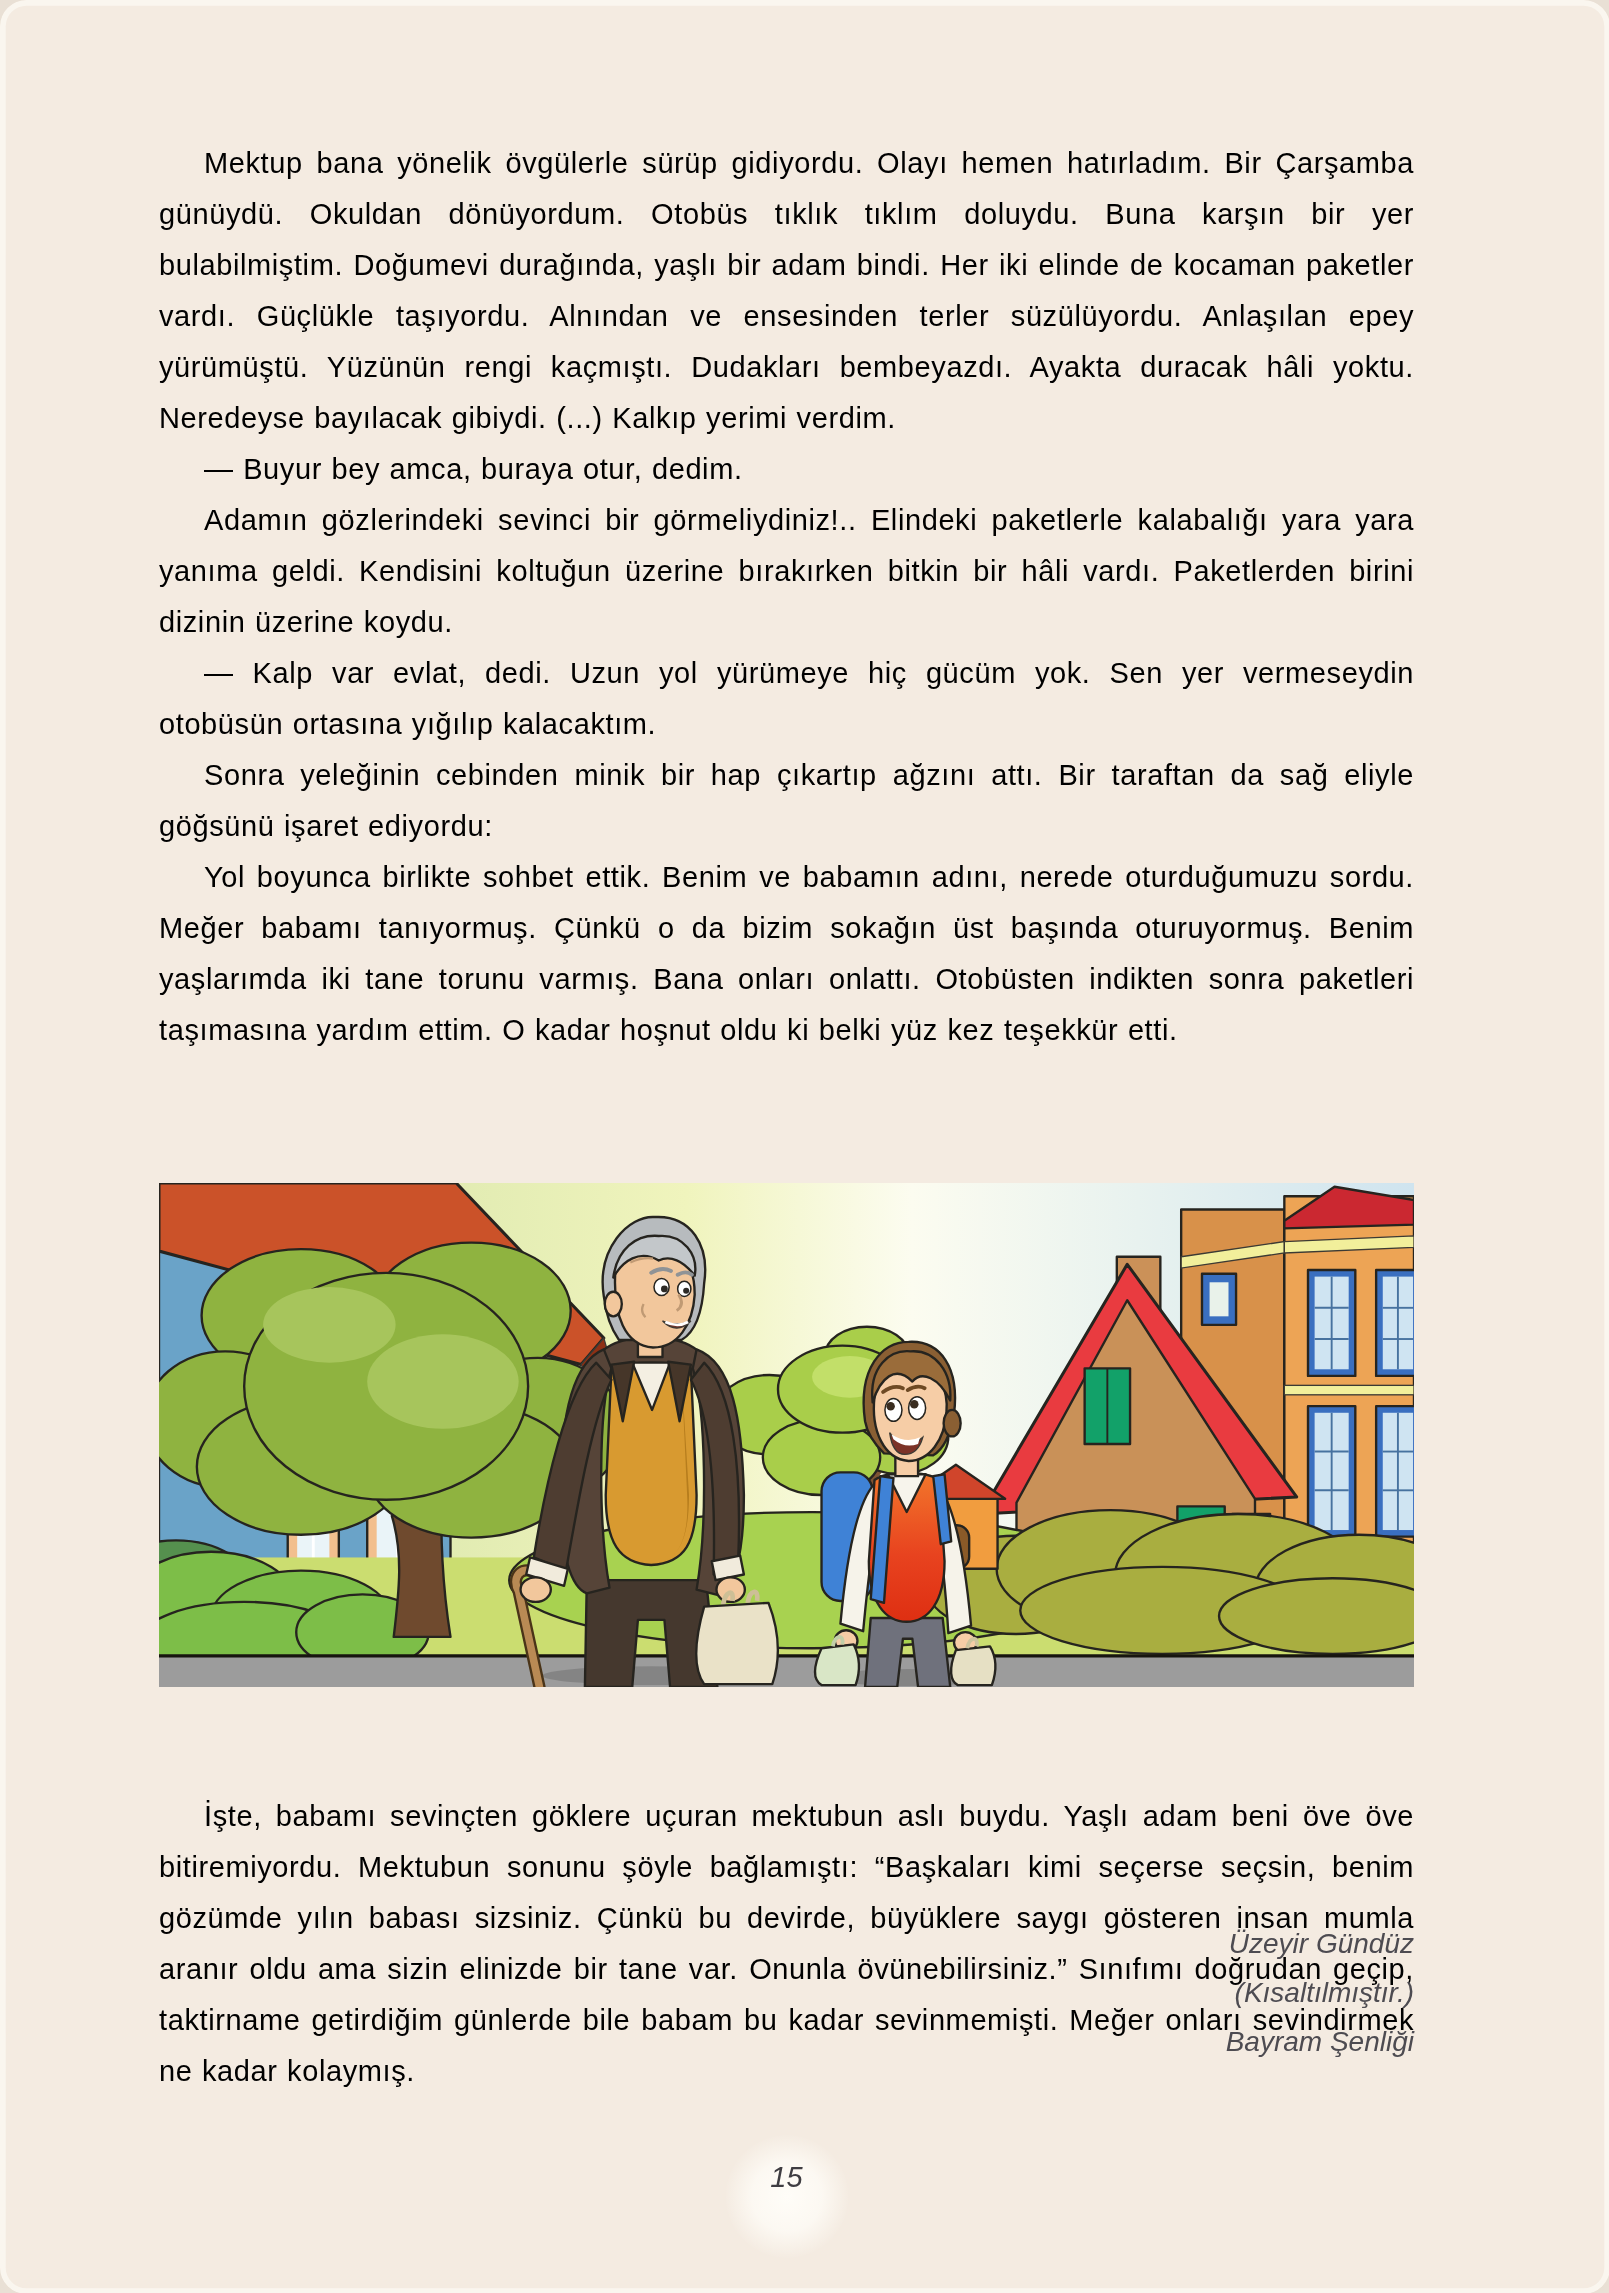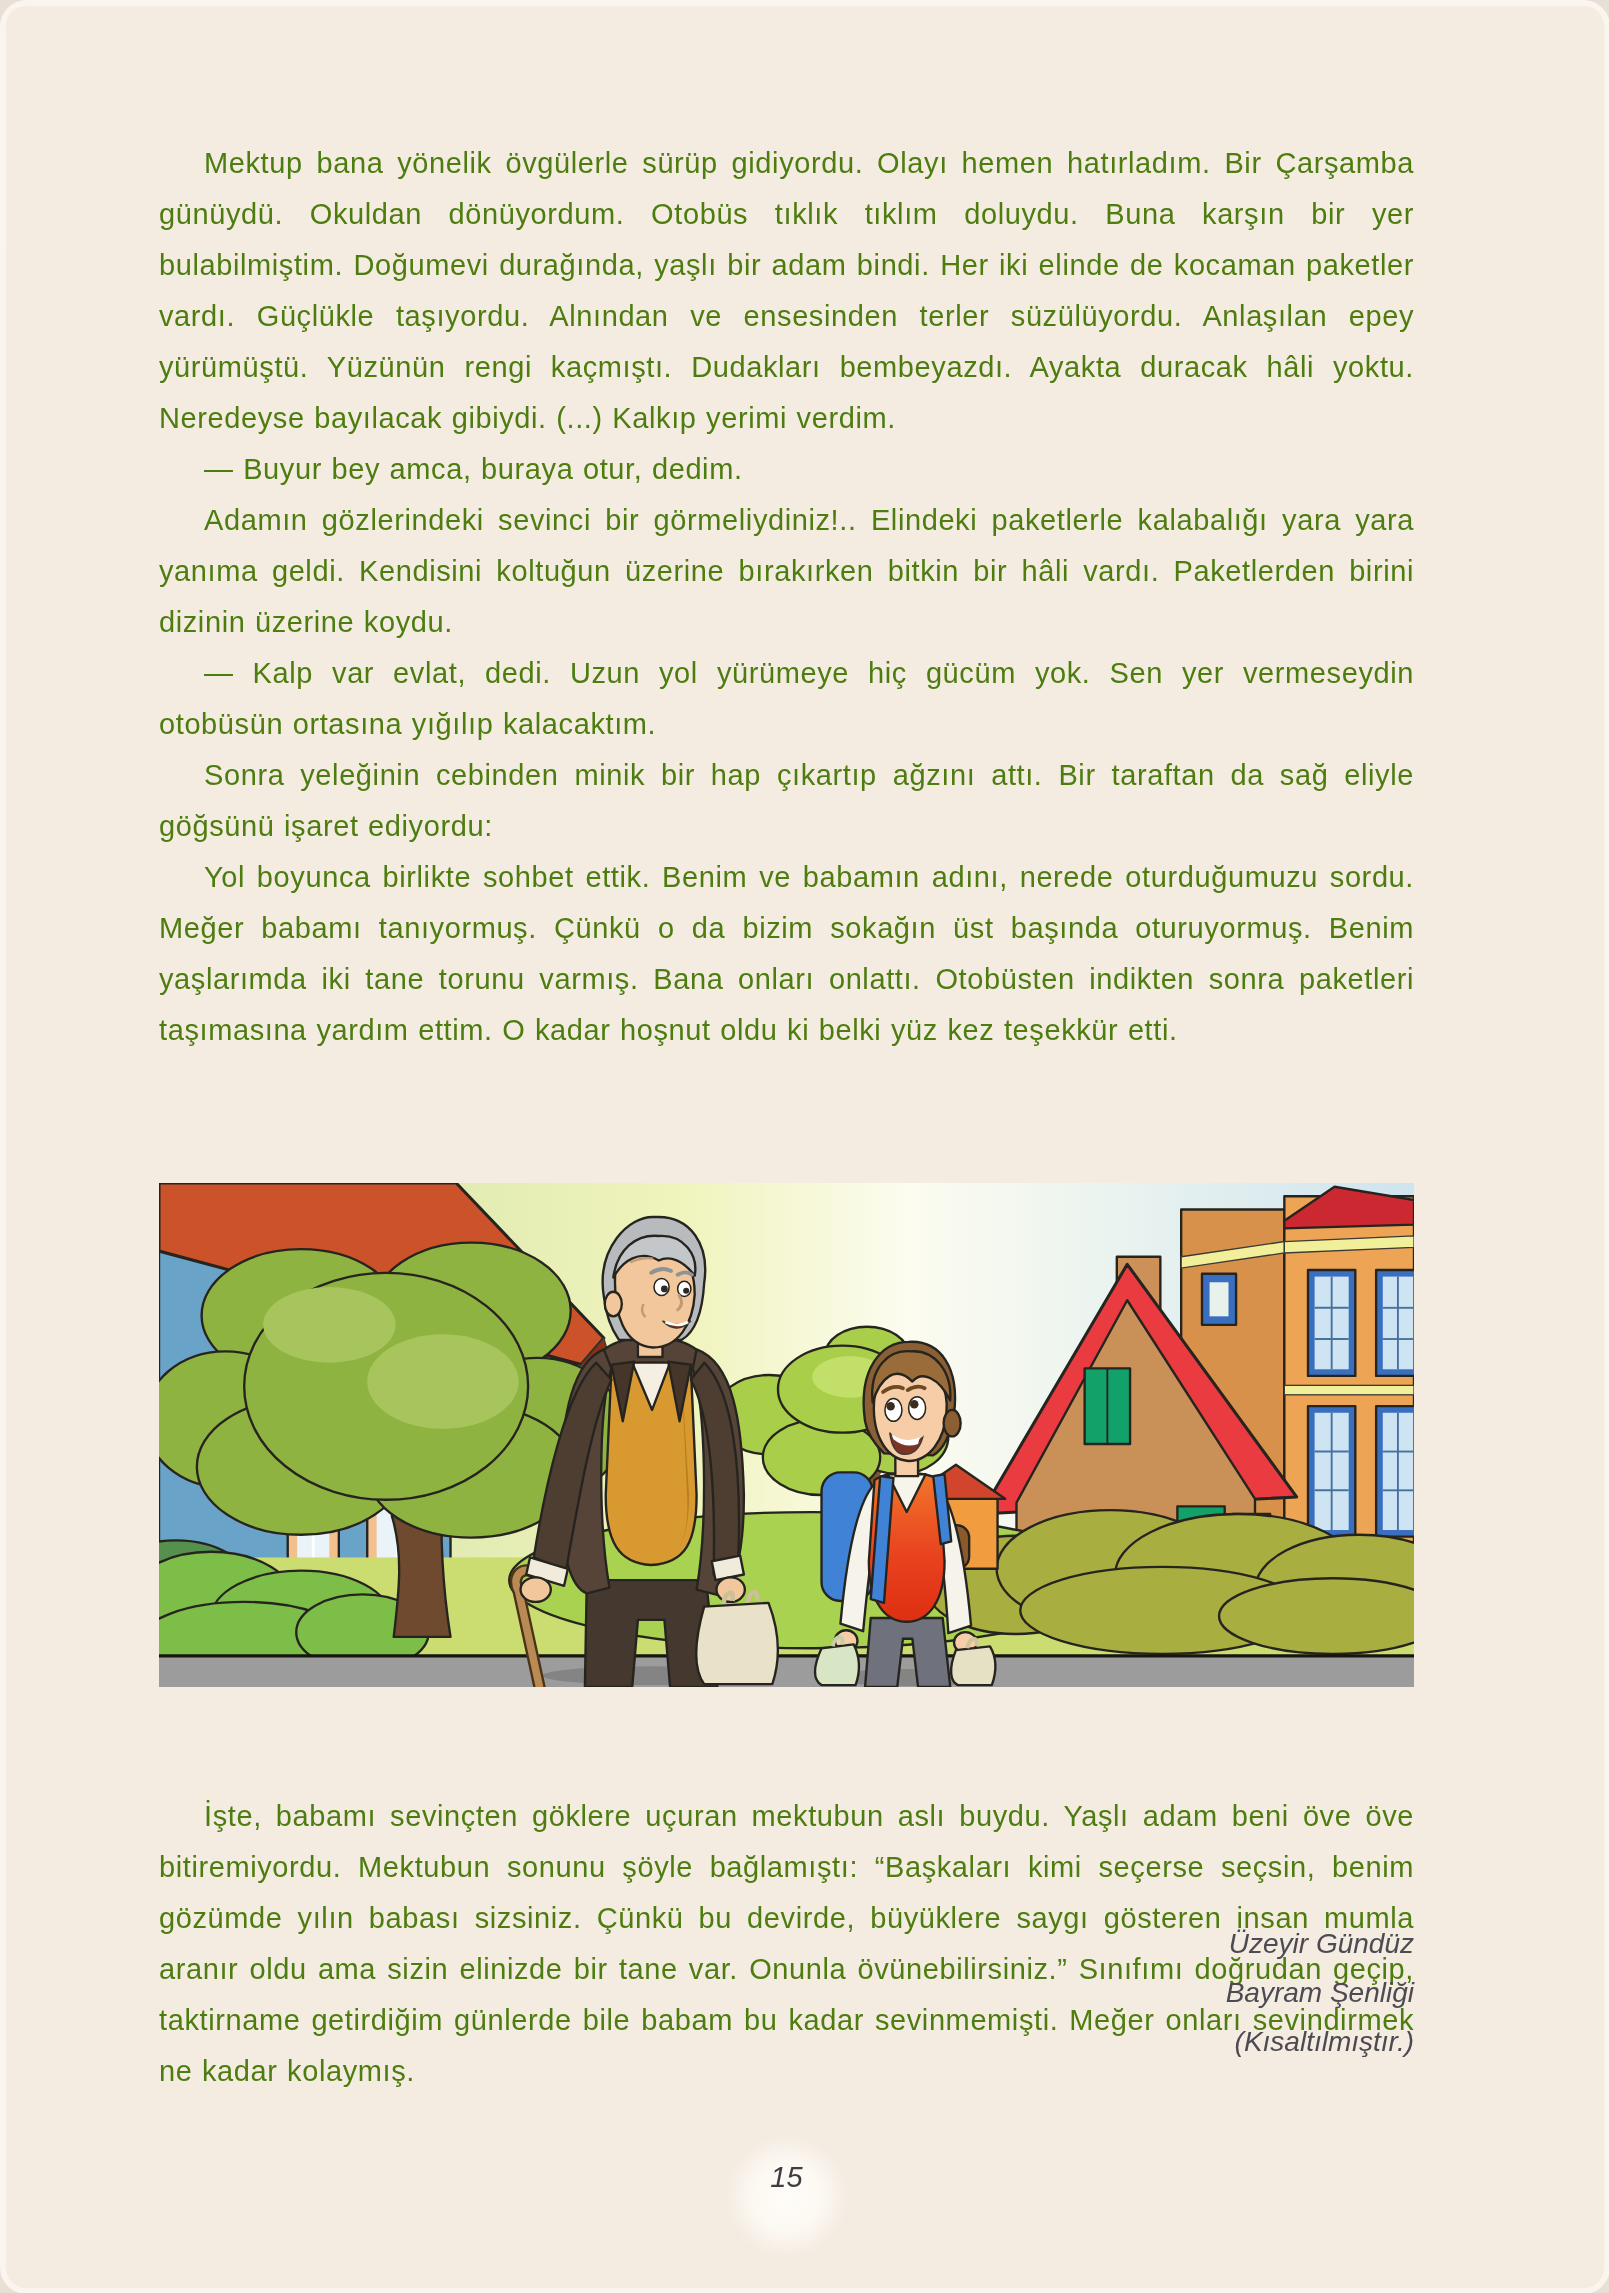--- a/index.html
+++ b/index.html
@@ -4,21 +4,21 @@
 <style>
   html,body{margin:0;padding:0;}
   body{background:#e9e0d5;font-family:"Liberation Sans", sans-serif;}
   .page{position:relative;width:1610px;height:2294px;background:#f4ebe1;overflow:hidden;
         border-radius:26.5px;}
   .page::after{content:"";position:absolute;inset:0;border-radius:26.5px;
         box-shadow:inset 0 0 0 5.7px #faf6ef;pointer-events:none;}
   .story-top{position:absolute;left:159px;top:138px;width:1255px;max-height:1041px;overflow:hidden;}
   .story-bottom{position:absolute;left:159px;top:1791px;width:1255px;}
   .story p{margin:0;text-align:justify;text-indent:45px;font-size:29px;line-height:51px;
-        color:#4d7c0f;letter-spacing:0.6px;word-spacing:0.9px;hyphens:none;}
+        color:#000000;letter-spacing:0.6px;word-spacing:0.9px;hyphens:none;}
   .illus{position:absolute;left:159px;top:1183px;width:1255px;height:504px;}
   .illus svg{display:block;width:100%;height:100%;}
   .attrib{position:absolute;top:1919px;left:159px;width:1255px;text-align:right;
         font-style:italic;font-size:28px;line-height:49px;color:#4d4b51;}
   .pageno{position:absolute;top:2161px;left:159px;width:1255px;text-align:center;
         font-size:29px;color:#3f3d42;font-style:italic;}
   .pageno .glow{position:absolute;left:50%;top:-26.5px;transform:translateX(-50%);
         width:123px;height:123px;border-radius:50%;
         background:radial-gradient(circle,#fffdf8 0%,rgba(255,253,248,0.75) 40%,rgba(255,253,248,0) 72%);}
   .pageno span{position:relative;}
@@ -243,22 +243,22 @@
       </g>
     </svg>
   </div>
 
   <div class="story story-bottom">
     <p>İşte, babamı sevinçten göklere uçuran mektubun aslı buydu. Yaşlı adam beni öve öve bitiremiyordu. Mektubun sonunu şöyle bağlamıştı: “Başkaları kimi seçerse seçsin, benim gözümde yılın babası sizsiniz. Çünkü bu devirde, büyüklere saygı gösteren insan mumla aranır oldu ama sizin elinizde bir tane var. Onunla övünebilirsiniz.” Sınıfımı doğrudan geçip, taktirname getirdiğim günlerde bile babam bu kadar sevinmemişti. Meğer onları sevindirmek ne kadar kolaymış.</p>
   </div>
 
   <div class="attrib">
     <div>Üzeyir Gündüz</div>
+    <div>(Kısaltılmıştır.)</div>
     <div>Bayram Şenliği</div>
-    <div>(Kısaltılmıştır.)</div>
   </div>
 
   <div class="pageno">
     <div class="glow"></div>
     <span>15</span>
   </div>
 
 </div>
 
 

